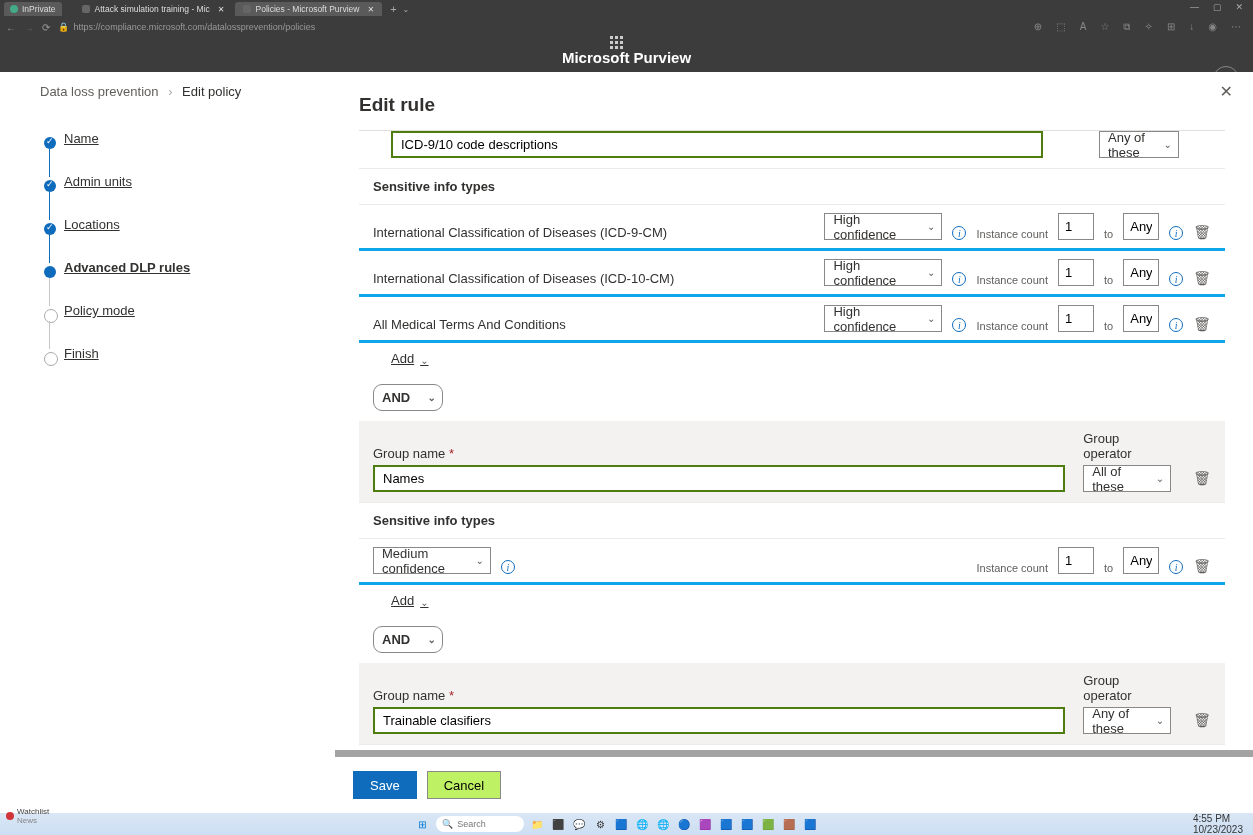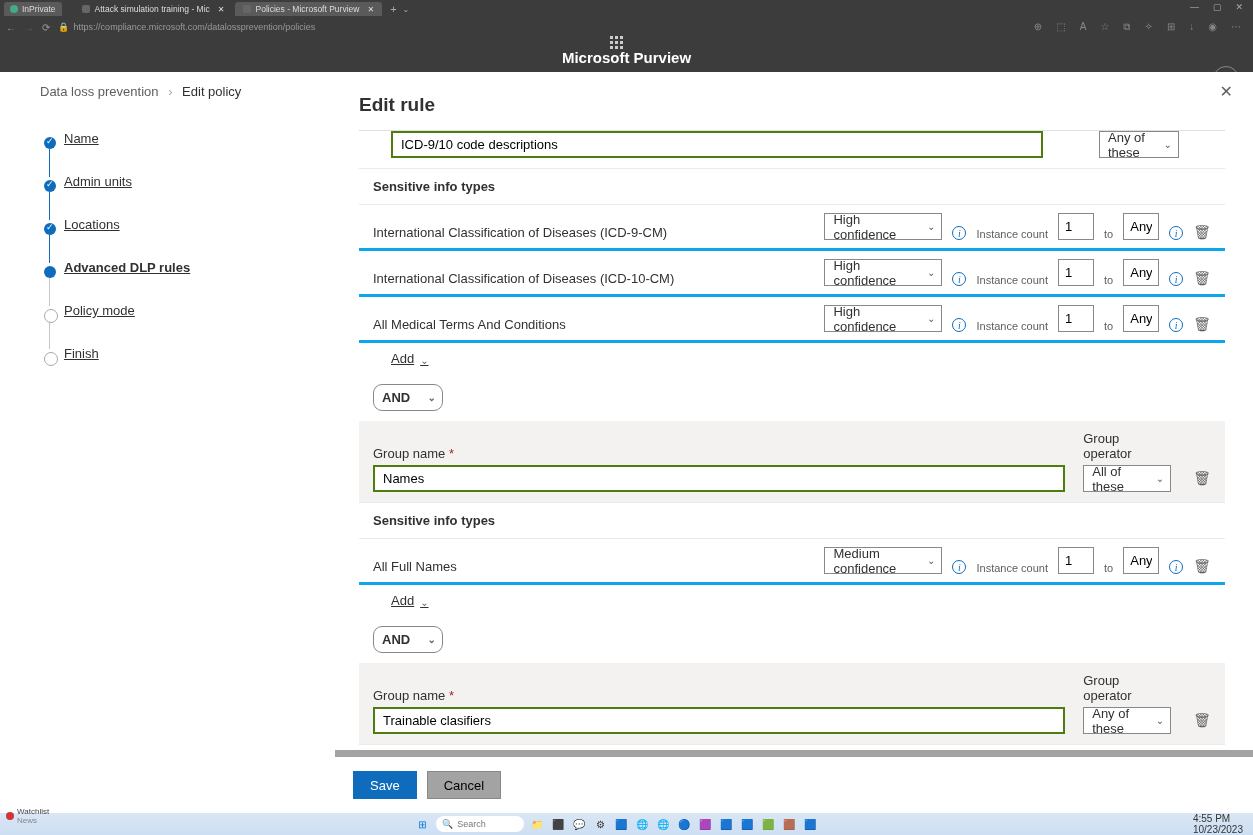--- a/index.html
+++ b/index.html
@@ -77,21 +77,21 @@
     .ic-any { width:36px;}
     .row-del { color:#605e5c; font-size:14px; }
 
     .add-row { padding: 8px 14px 8px 32px; font-size:13px; color:#323130; display:flex; align-items:flex-end; gap:6px;text-decoration:underline;}
     .and-row { padding: 10px 14px; }
     .logic-sel { width:60px; font-weight:600;border-radius:9px;}
 
     .top-partial { display:flex; align-items:flex-end; padding: 0 14px 10px 32px; gap: 18px; background:#fff;}
 
     .btn-row { padding: 14px 18px; border-top:7px solid #a3a3a3; display:flex; gap:10px; background:#fff;}
-    .btn { height: 28px; padding: 0 16px; font-size:13px; border:1px solid #8a8886; background:#a3a3a3; display:flex; align-items:center;}
+    .btn { height: 28px; padding: 0 16px; font-size:13px; border:1px solid #8a8886; background:#bef264; display:flex; align-items:center;}
     .btn.primary { background:#0f6cbd; color:#fff; border-color:#0f6cbd;}
 
     
     .taskbar { position: absolute; bottom:0; left:0; right:0; height:22px; background: linear-gradient(#d9e6f5,#cddff3); display:flex; align-items:center; }
     .watchlist { position:absolute; left:6px; top:-6px; font-size:8px; color:#444; display:flex; align-items:center; gap:3px;}
     .watchlist .wdot{width:8px;height:8px;border-radius:50%;background:#d13438;}
     .tb-center { margin-left: 415px; display:flex; align-items:center; gap:6px;}
     .tb-icon { width:15px; height:15px; border-radius:3px; display:flex;align-items:center;justify-content:center; font-size:10px;}
     .tb-search { height:16px; width: 88px; background:#fff; border-radius:8px; display:flex;align-items:center; padding:0 6px; font-size:9px; color:#777; gap:4px;}
     .tb-time { margin-left:auto; padding:0 10px; font-size:10px; color:#333; text-align:left; line-height:1.1;}
@@ -274,21 +274,20 @@
                 <span>All of these</span>
                 <span class="chev">⌄</span>
               </div>
         </div>
         <div class="group-delete">🗑</div>
       </div>
 
       <div class="sec-header">Sensitive info types</div>
 
       <div class="sit-row">
-        <div class="sit-name">All Full Names</div>
         <div class="select-box conf-sel">
               <span>Medium confidence</span>
               <span class="chev">⌄</span>
             </div>
         <div class="info-ico">i</div>
         <span class="ic-label">Instance count</span>
         <input class="ic-input" value="1" style="">
         <span class="ic-to">to</span>
         <input class="ic-input ic-any" value="Any" style="">
         <div class="info-ico">i</div>

